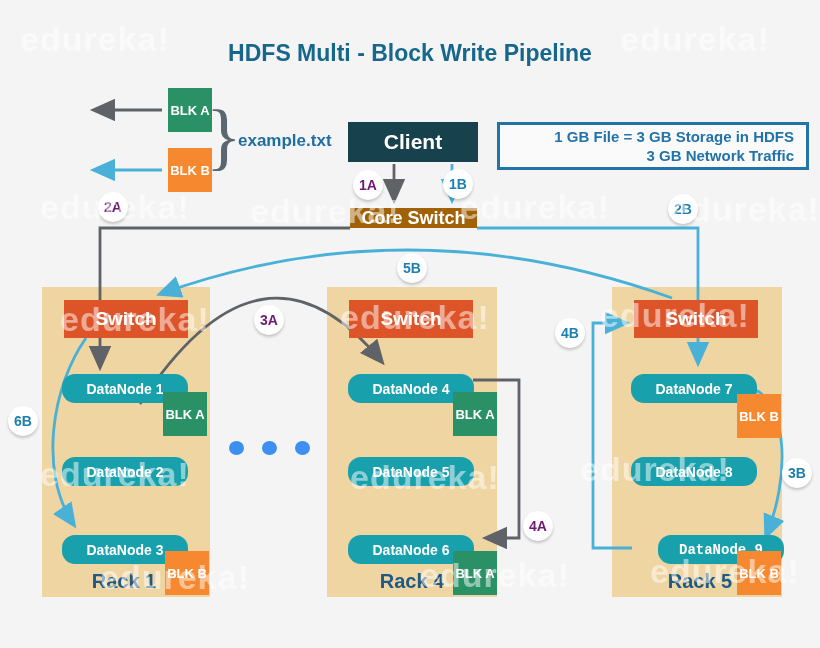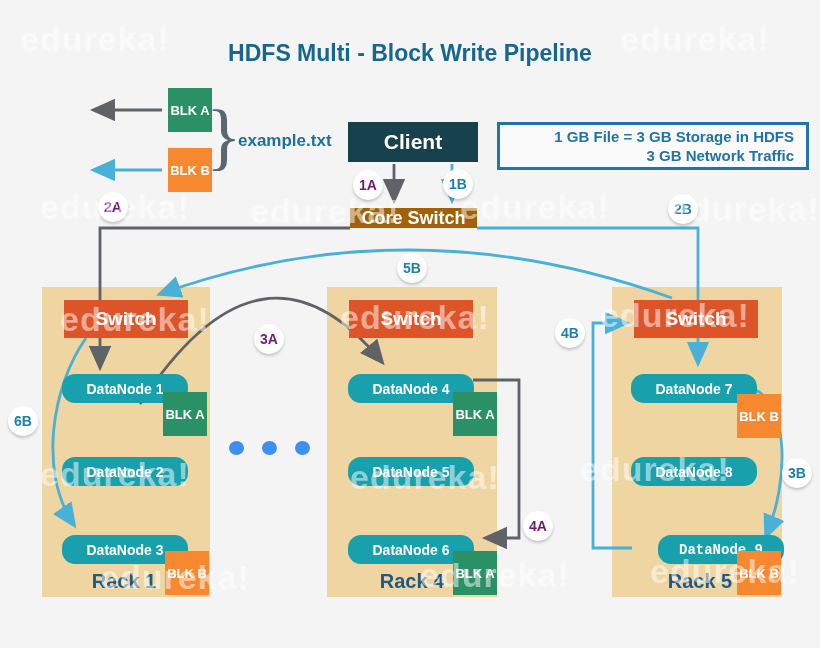--- a/index.html
+++ b/index.html
@@ -135,21 +135,21 @@
 
   <div class="abs dot" style="left:229px;top:441px;"></div>
   <div class="abs dot" style="left:262px;top:441px;"></div>
   <div class="abs dot" style="left:295px;top:441px;"></div>
 
   <div class="abs step step-gray" style="left:353px;top:170px;">1A</div>
   <div class="abs step step-blue" style="left:443px;top:169px;">1B</div>
   <div class="abs step step-gray" style="left:98px;top:192px;">2A</div>
   <div class="abs step step-blue" style="left:668px;top:194px;">2B</div>
   <div class="abs step step-blue" style="left:397px;top:253px;">5B</div>
-  <div class="abs step step-gray" style="left:254px;top:324px;">3A</div>
+  <div class="abs step step-gray" style="left:254px;top:305px;">3A</div>
   <div class="abs step step-blue" style="left:555px;top:318px;">4B</div>
   <div class="abs step step-blue" style="left:8px;top:406px;">6B</div>
   <div class="abs step step-blue" style="left:782px;top:458px;">3B</div>
   <div class="abs step step-gray" style="left:523px;top:511px;">4A</div>
 
   <div class="wm" style="left:20px;top:20px;">edureka!</div>
   <div class="wm" style="left:620px;top:20px;">edureka!</div>
   <div class="wm" style="left:40px;top:188px;">edureka!</div>
   <div class="wm" style="left:250px;top:192px;">edureka!</div>
   <div class="wm" style="left:460px;top:188px;">edureka!</div>

